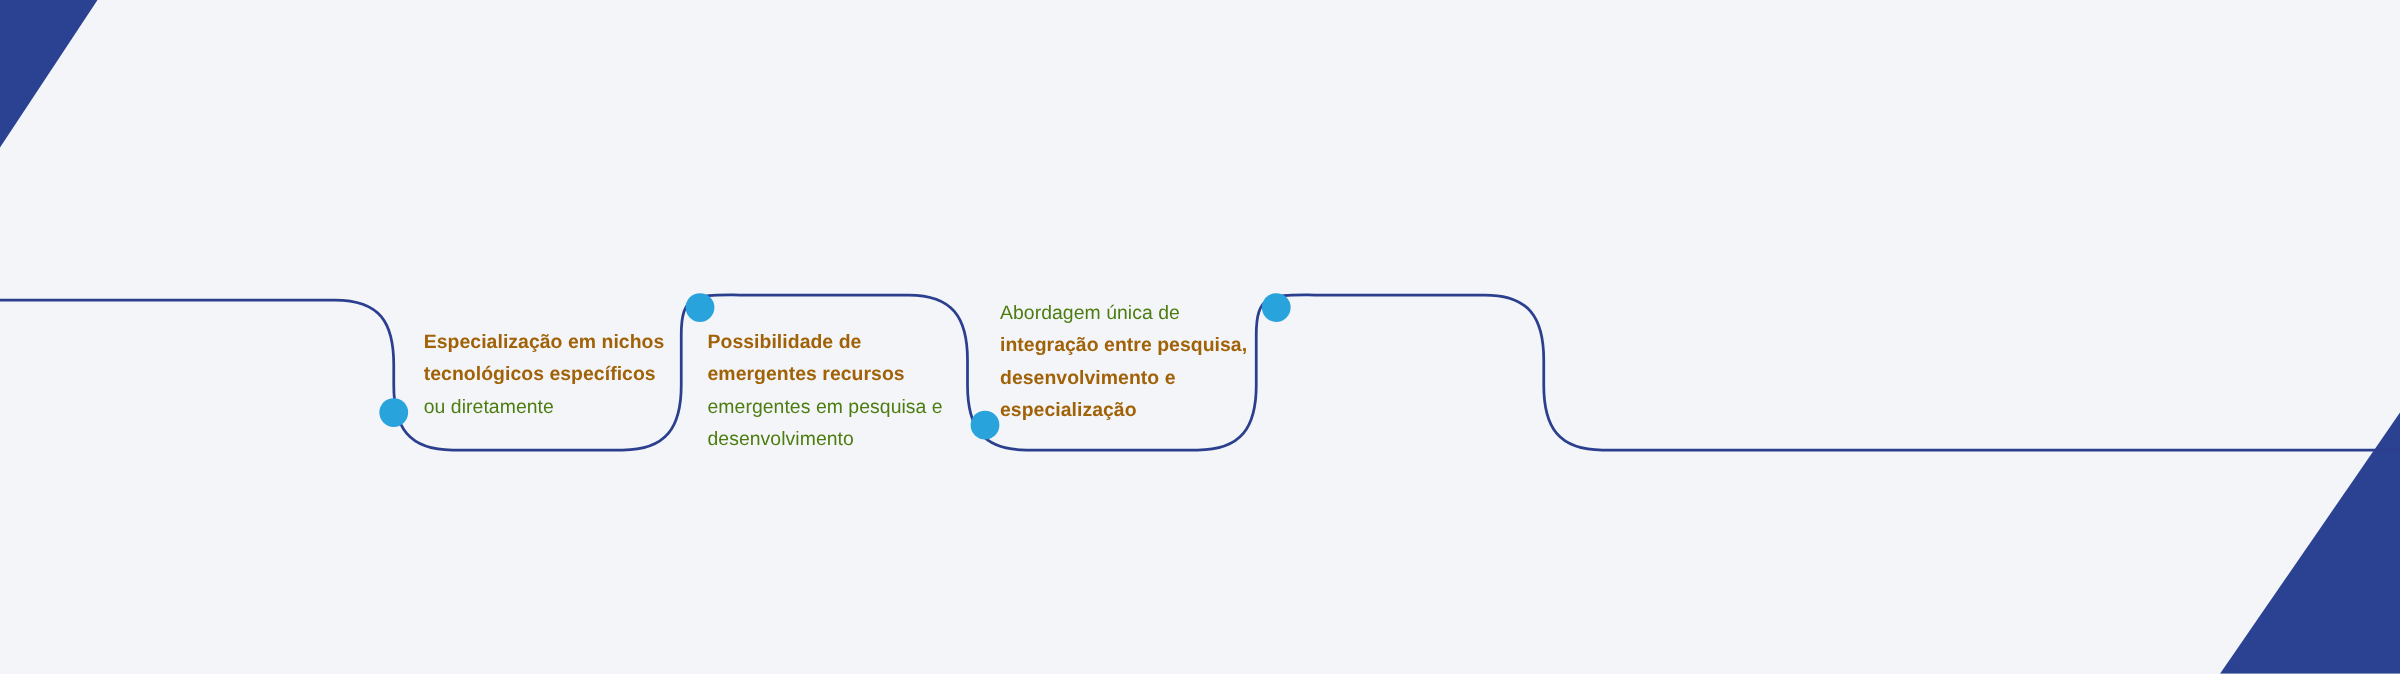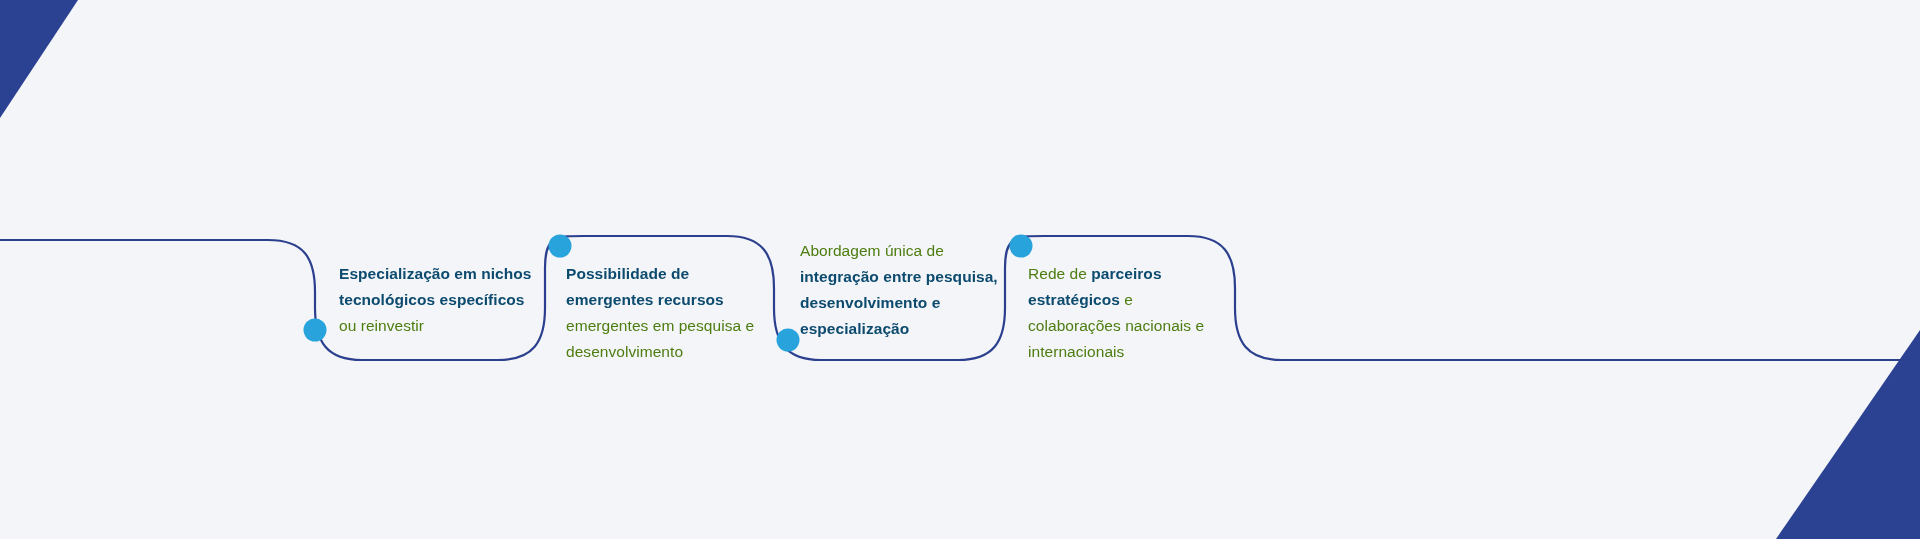--- a/index.html
+++ b/index.html
@@ -49,21 +49,21 @@
   }
   
   .block {
     position: absolute;
     font-size: 15.5px;
     line-height: 26px;
     letter-spacing: 0.05px;
     color: #6b6f92;
   }
   .block b {
-    color: #0c4a6e;
+    color: #a16207;
     font-weight: 700;
   }
   .block .reg {
     color: #4d7c0f;
     font-weight: 400;
   }
   #block-0 { left: 339px; top: 261px; width: 196px; }
   #block-1 { left: 566px; top: 261px; width: 200px; }
   #block-2 { left: 800px; top: 238px; width: 198px; }
   #block-3 { left: 1028px; top: 261px; width: 200px; }
@@ -108,18 +108,17 @@
              L 1235 308
              C 1235 342 1247 360 1282 360
              L 1920 360" fill="none" stroke="#2b3f8e" stroke-width="2.2" stroke-linecap="round"></path>
   </svg>
 
   <div class="dot" style="left: 315px; top: 330px; transform: translate(-50%, -50%); background: rgb(41, 163, 220);"></div>
   <div class="dot" style="left: 560px; top: 246px; transform: translate(-50%, -50%); background: rgb(41, 163, 220);"></div>
   <div class="dot" style="left: 788px; top: 340px; transform: translate(-50%, -50%); background: rgb(41, 163, 220);"></div>
   <div class="dot" style="left: 1021px; top: 246px; transform: translate(-50%, -50%); background: rgb(41, 163, 220);"></div>
 
-  <div class="block" id="block-0"><b>Especialização em nichos tecnológicos específicos </b><span class="reg">ou reinvestir</span></div>
+  <div class="block" id="block-0"><b>Especialização em nichos tecnológicos específicos </b><span class="reg">ou diretamente</span></div>
   <div class="block" id="block-1"><b>Possibilidade de emergentes recursos </b><span class="reg">emergentes em pesquisa e desenvolvimento</span></div>
   <div class="block" id="block-2"><span class="reg">Abordagem única de </span><b>integração entre pesquisa, desenvolvimento e especialização</b></div>
-  <div class="block" id="block-3"><span class="reg">Rede de </span><b>parceiros estratégicos </b><span class="reg">e colaborações nacionais e internacionais</span></div>
 
 </div>
 
 </body></html>

